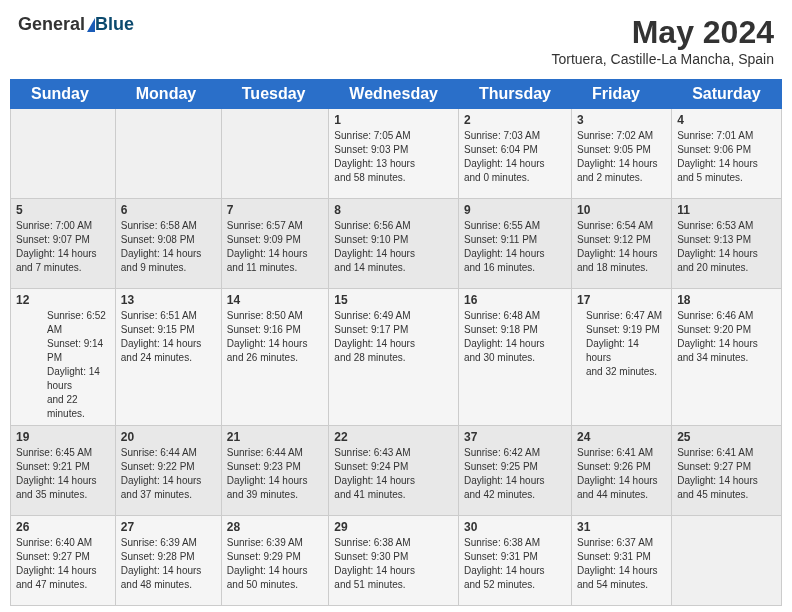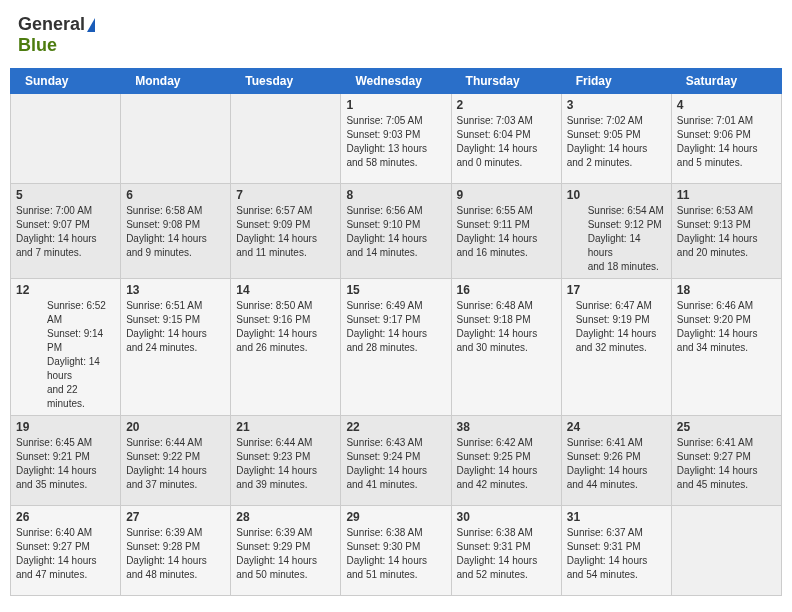--- a/index.html
+++ b/index.html
@@ -12,32 +12,32 @@
     }
     .header {
       display: flex;
       justify-content: space-between;
       align-items: flex-start;
       margin-bottom: 8px;
       padding: 4px 8px;
     }
     .logo {
       display: flex;
-      flex-direction: column;
+      flex-direction: row;
       align-items: flex-start;
     }
     .logo-general {
       font-size: 18px;
       font-weight: bold;
       color: #333;
     }
     .logo-blue {
       font-size: 18px;
       font-weight: bold;
-      color: #4d7c0f;
+      color: #0c4a6e;
     }
     .logo-triangle {
       width: 0;
       height: 0;
       border-left: 8px solid transparent;
       border-bottom: 14px solid #1a5cb8;
       display: inline-block;
       margin-left: 2px;
     }
     .logo-row {
@@ -58,23 +58,23 @@
       color: #333;
     }
     .calendar {
       width: 100%;
       border-collapse: collapse;
       font-size: 10.5px;
     }
     .calendar thead tr th {
       background: #2a6fc9;
       color: #fff;
-      padding: 5px 14px;
+      padding: 5px 20px;
       text-align: left;
-      font-size: 12px;
+      font-size: 16px;
       font-weight: bold;
       border: 1px solid #2a6fc9;
     }
     .calendar tbody tr td {
       border: 1px solid #ccc;
       vertical-align: top;
       padding: 4px 5px;
       width: 14.28%;
       min-height: 80px;
       height: 90px;
@@ -104,20 +104,24 @@
 </head>
 <body>
 
 <div class="header">
   <div class="logo">
     <div class="logo-row">
       <span class="logo-general">General</span>
       <span class="logo-triangle"></span>
     </div>
     <span class="logo-blue">Blue</span>
+  </div>
+  <div class="title-block">
+    <h1>May 2024</h1>
+    <h2>Tortuera, Castille-La Mancha, Spain</h2>
   </div>
 </div>
 
 <table class="calendar">
   <thead>
     <tr>
     <th>Sunday</th>
         <th>Monday</th>
         <th>Tuesday</th>
         <th>Wednesday</th>
@@ -191,21 +195,21 @@
         </td>
         <td>
           <span class="day-num">9</span>
           <div class="day-info" style="white-space: pre-wrap;">Sunrise: 6:55 AM
 Sunset: 9:11 PM
 Daylight: 14 hours
 and 16 minutes.</div>
         </td>
         <td>
           <span class="day-num">10</span>
-          <div class="day-info" style="white-space: pre-wrap; margin-left: 21px;">Sunrise: 6:54 AM
+          <div class="day-info" style="white-space: pre-wrap;">Sunrise: 6:54 AM
 Sunset: 9:12 PM
 Daylight: 14 hours
 and 18 minutes.</div>
         </td>
         <td>
           <span class="day-num">11</span>
           <div class="day-info" style="white-space: pre-wrap;">Sunrise: 6:53 AM
 Sunset: 9:13 PM
 Daylight: 14 hours
 and 20 minutes.</div>
@@ -285,21 +289,21 @@
 and 39 minutes.</div>
         </td>
         <td>
           <span class="day-num">22</span>
           <div class="day-info" style="white-space: pre-wrap;">Sunrise: 6:43 AM
 Sunset: 9:24 PM
 Daylight: 14 hours
 and 41 minutes.</div>
         </td>
         <td>
-          <span class="day-num">38</span>
+          <span class="day-num">37</span>
           <div class="day-info" style="white-space: pre-wrap;">Sunrise: 6:42 AM
 Sunset: 9:25 PM
 Daylight: 14 hours
 and 42 minutes.</div>
         </td>
         <td>
           <span class="day-num">24</span>
           <div class="day-info" style="white-space: pre-wrap;">Sunrise: 6:41 AM
 Sunset: 9:26 PM
 Daylight: 14 hours

